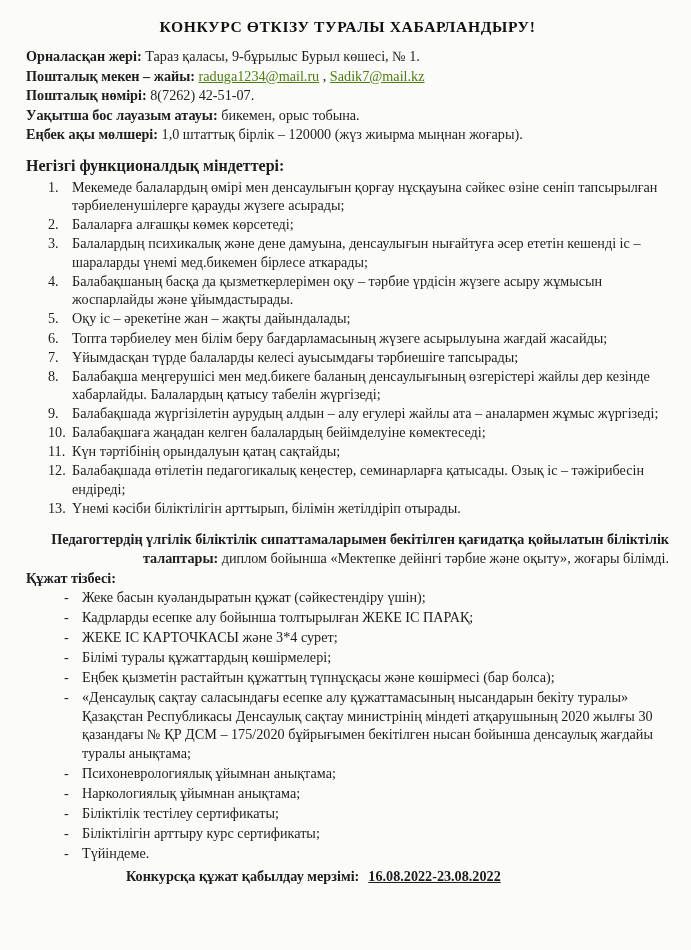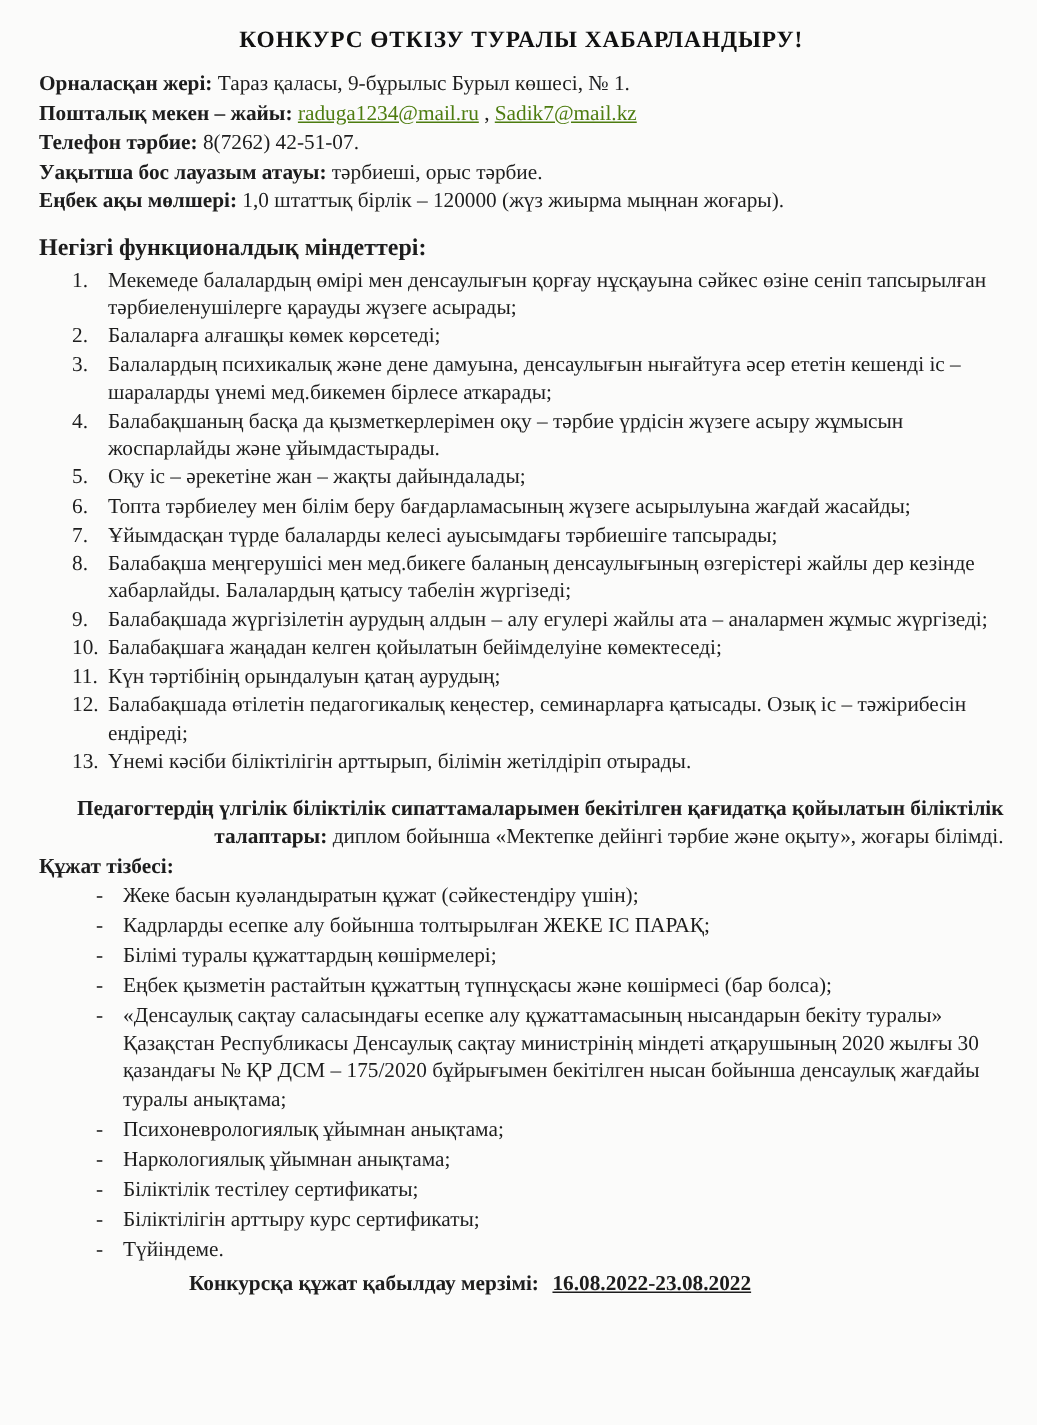--- a/index.html
+++ b/index.html
@@ -132,62 +132,63 @@
     <span class="lbl">Орналасқан жері:</span>
     <span class="val">Тараз қаласы, 9-бұрылыс Бурыл көшесі, № 1.</span>
   </div>
 
   <div class="field-line">
     <span class="lbl">Пошталық мекен – жайы</span><span class="lbl">:</span>
     <span class="val link">raduga1234@mail.ru</span><span class="val"> ,  </span><span class="val link">Sadik7@mail.kz</span>
   </div>
 
   <div class="field-line">
-    <span class="lbl">Телефон тәрбие:</span>
+    <span class="lbl">Пошталық нөмірі:</span>
     <span class="val">8(7262) 42-51-07.</span>
   </div>
 
 
   <div class="field-line">
     <span class="lbl">Уақытша бос лауазым атауы:</span>
-    <span class="val">тәрбиеші, орыс тәрбие.</span>
+    <span class="val">бикемен, орыс тобына.</span>
   </div>
 
   <div class="field-line">
     <span class="lbl">Еңбек ақы мөлшері:</span>
     <span class="val">1,0 штаттық бірлік – 120000 (жүз жиырма мыңнан жоғары).</span>
   </div>
 
   <div class="section-head">Негізгі функционалдық міндеттері:</div>
 
   <ol class="duties">
     <li>Мекемеде балалардың өмірі мен денсаулығын қорғау нұсқауына сәйкес өзіне сеніп тапсырылған тәрбиеленушілерге қарауды жүзеге асырады;</li>
     <li>Балаларға алғашқы көмек көрсетеді;</li>
     <li>Балалардың психикалық және дене дамуына, денсаулығын нығайтуға әсер ететін кешенді іс – шараларды үнемі мед.бикемен бірлесе аткарады;</li>
     <li>Балабақшаның басқа да қызметкерлерімен оқу – тәрбие үрдісін жүзеге асыру жұмысын жоспарлайды және ұйымдастырады.</li>
     <li>Оқу іс – әрекетіне жан – жақты дайындалады;</li>
     <li>Топта тәрбиелеу мен білім беру бағдарламасының жүзеге асырылуына жағдай жасайды;</li>
     <li>Ұйымдасқан түрде балаларды келесі ауысымдағы тәрбиешіге тапсырады;</li>
     <li>Балабақша меңгерушісі мен мед.бикеге баланың денсаулығының өзгерістері жайлы дер кезінде хабарлайды. Балалардың қатысу табелін жүргізеді;</li>
     <li>Балабақшада жүргізілетін аурудың алдын – алу егулері жайлы ата – аналармен жұмыс жүргізеді;</li>
-    <li class="wide">Балабақшаға жаңадан келген қойылатын бейімделуіне көмектеседі;</li>
-    <li class="wide">Күн тәртібінің орындалуын қатаң аурудың;</li>
+    <li class="wide">Балабақшаға жаңадан келген балалардың бейімделуіне көмектеседі;</li>
+    <li class="wide">Күн тәртібінің орындалуын қатаң сақтайды;</li>
     <li class="wide">Балабақшада өтілетін педагогикалық кеңестер, семинарларға қатысады. Озық іс – тәжірибесін ендіреді;</li>
     <li class="wide">Үнемі кәсіби біліктілігін арттырып, білімін жетілдіріп отырады.</li>
   </ol>
 
   <div class="qual-block">
     <span class="lbl">Педагогтердің үлгілік біліктілік сипаттамаларымен бекітілген қағидатқа қойылатын біліктілік талаптары:</span><span class="val"> диплом бойынша  «Мектепке дейінгі тәрбие және оқыту»,  жоғары білімді.</span>
   </div>
 
   <div class="docs-head">Құжат тізбесі:</div>
 
   <ul class="docs">
     <li>Жеке басын куәландыратын құжат (сәйкестендіру үшін);</li>
     <li>Кадрларды есепке алу бойынша толтырылған ЖЕКЕ ІС ПАРАҚ;</li>
+    <li>ЖЕКЕ ІС КАРТОЧКАСЫ және 3*4 сурет;</li>
     <li>Білімі туралы құжаттардың көшірмелері;</li>
     <li>Еңбек қызметін растайтын құжаттың түпнұсқасы және көшірмесі (бар болса);</li>
     <li>«Денсаулық сақтау саласындағы есепке алу құжаттамасының нысандарын бекіту туралы» Қазақстан Республикасы Денсаулық сақтау министрінің міндеті атқарушының 2020 жылғы 30 қазандағы № ҚР ДСМ – 175/2020 бұйрығымен бекітілген нысан бойынша денсаулық жағдайы туралы анықтама;</li>
     <li>Психоневрологиялық ұйымнан анықтама;</li>
     <li>Наркологиялық ұйымнан анықтама;</li>
     <li>Біліктілік тестілеу сертификаты;</li>
     <li>Біліктілігін арттыру курс сертификаты;</li>
     <li>Түйіндеме.</li>
   </ul>
 

